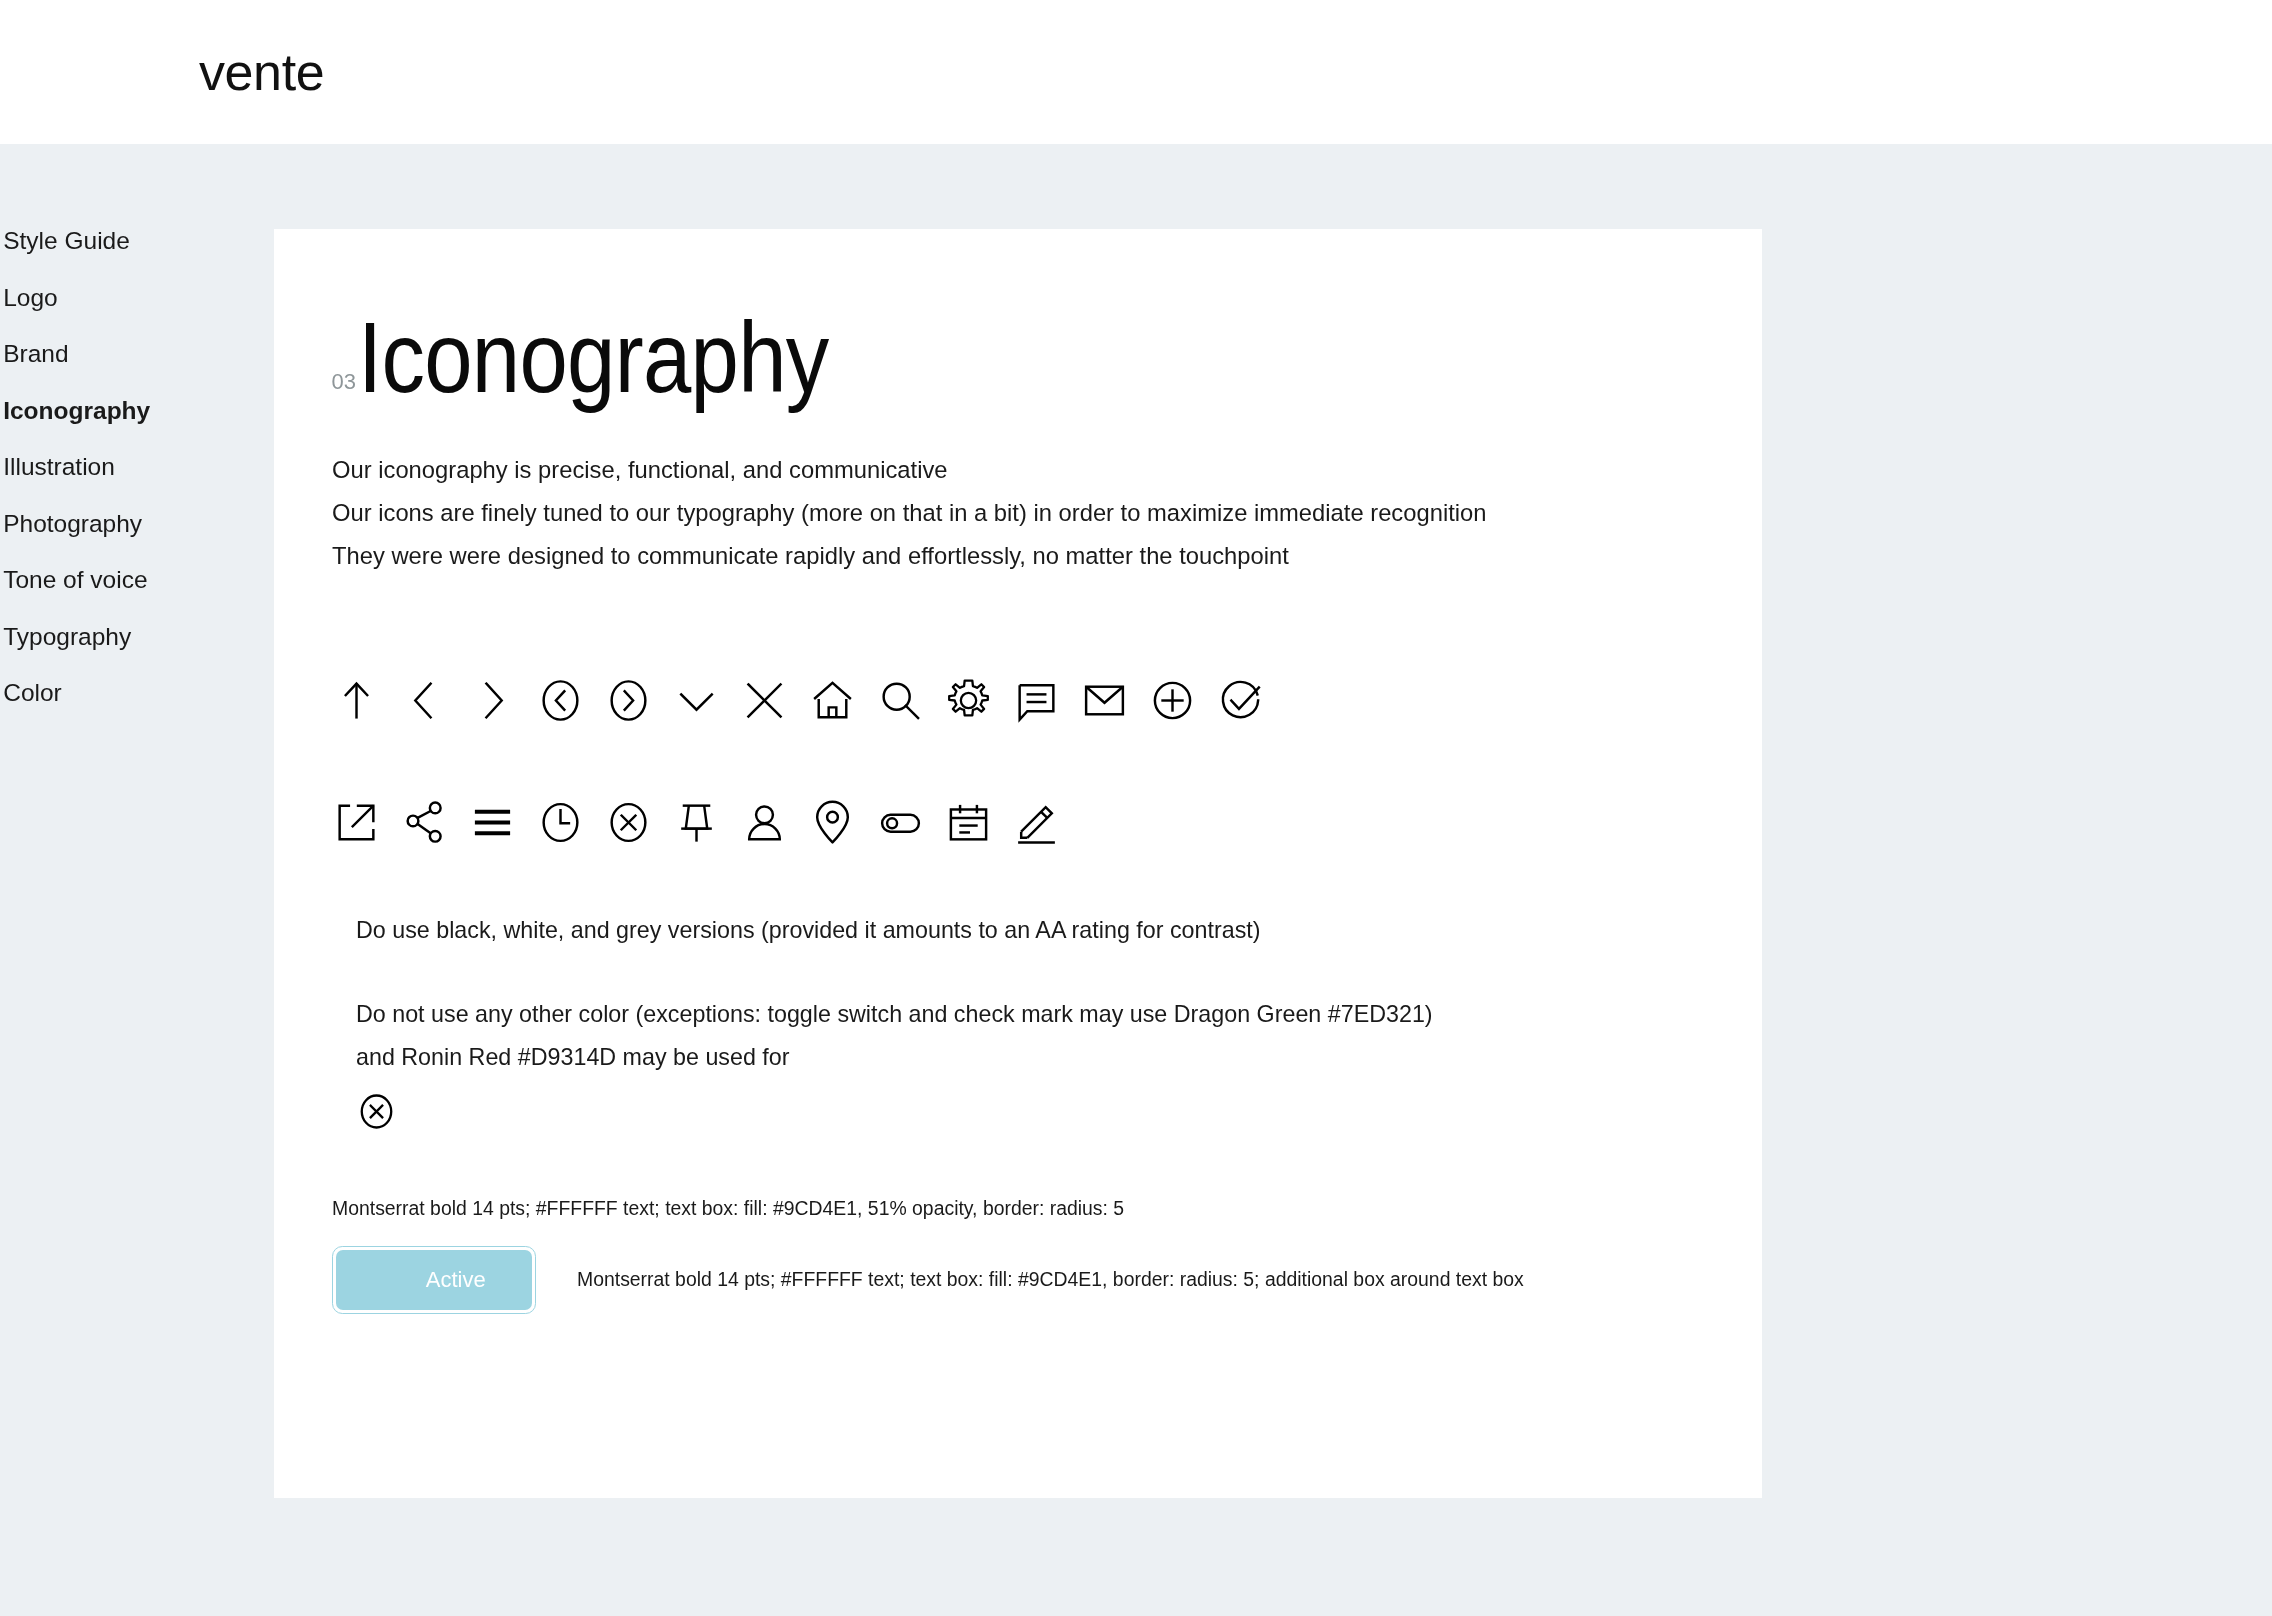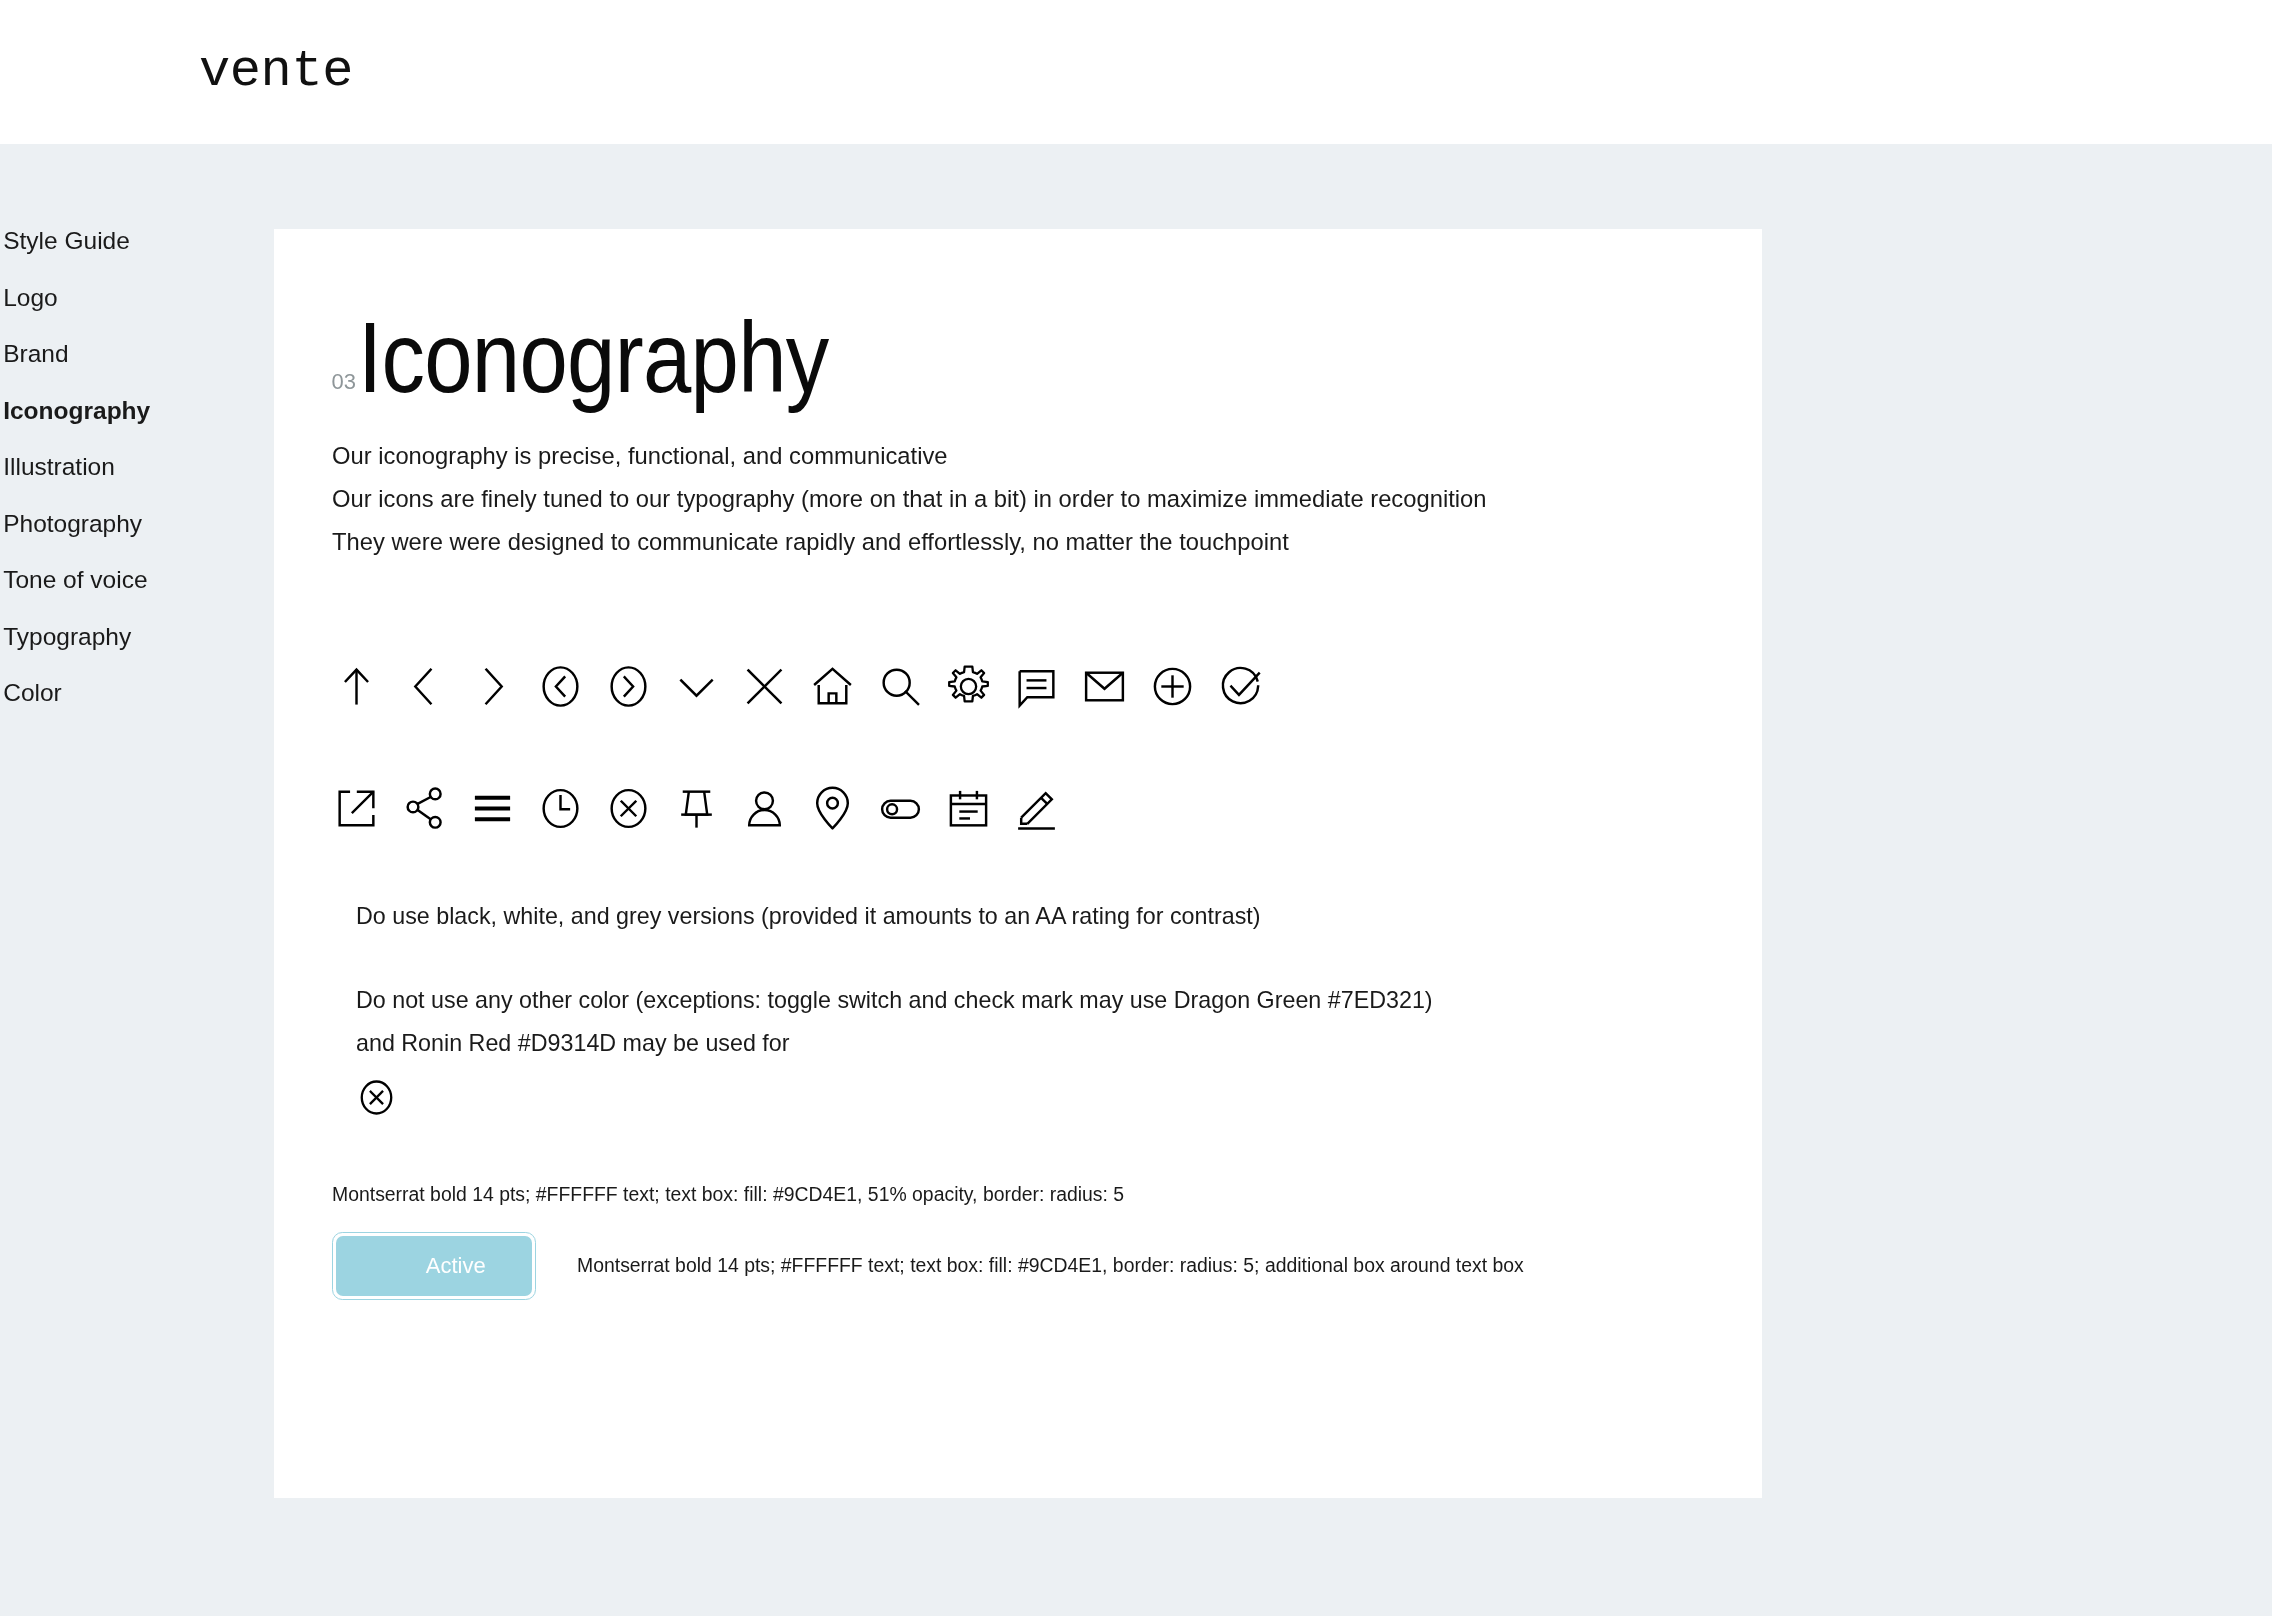--- a/index.html
+++ b/index.html
@@ -12,21 +12,20 @@
     overflow: hidden;
   }
 
   
   .header {
     height: 144px;
     background: #FFFFFF;
     display: flex;
     align-items: center;
     padding-left: 199px;
-    font-family: Liberation Mono, monospace;
   }
   .logo {
     font-size: 52px;
     font-weight: 400;
     letter-spacing: -0.4px;
     color: #111111;
     line-height: 1;
   }
 
   
@@ -90,21 +89,21 @@
     font-size: 101px;
     line-height: 0.92;
     font-weight: 400;
     letter-spacing: -0.8px;
     color: #0A0A0A;
     transform: scaleX(0.86);
     transform-origin: left center;
   }
 
   .intro {
-    margin-top: 30px;
+    margin-top: 44px;
   }
   .intro p {
     font-size: 24.5px;
     line-height: 43px;
     color: #1A1A1A;
     transform: scaleX(0.97);
     transform-origin: left center;
   }
 
   

